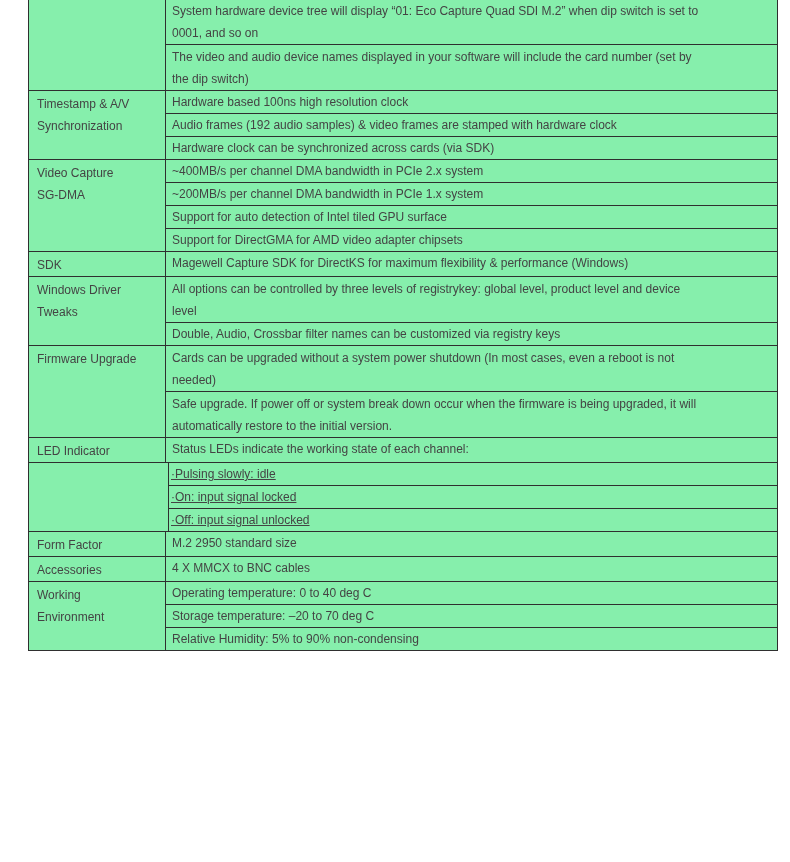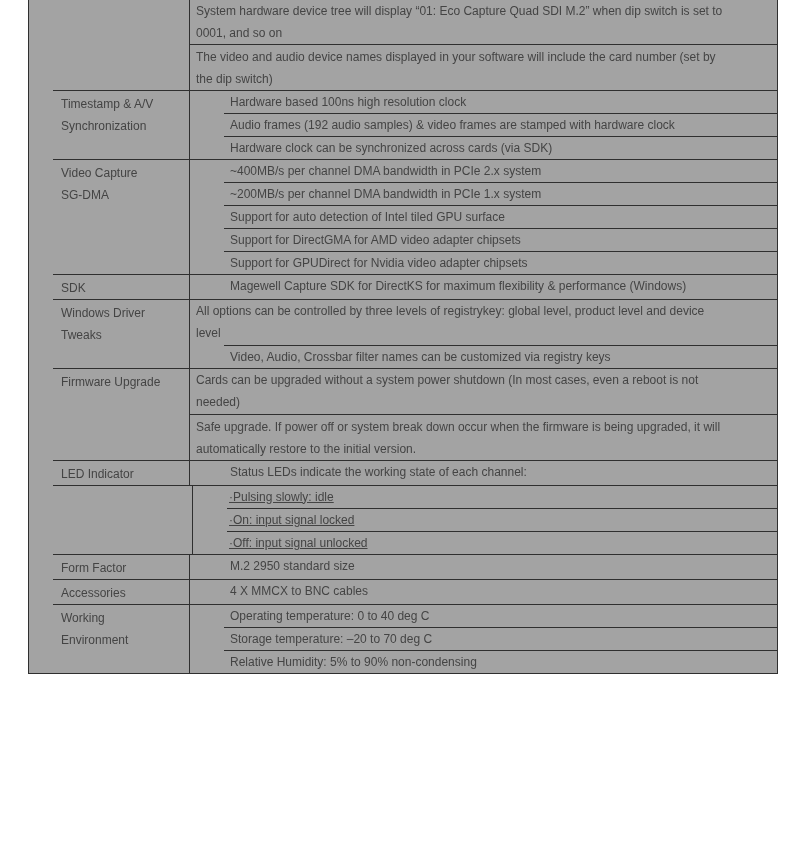--- a/index.html
+++ b/index.html
@@ -19,22 +19,21 @@
     font-size:12px;
     color:var(--txt);
   }
   .spec-table{
     margin-left:28px;
     width:750px;
     box-sizing:border-box;
     border-left:1px solid var(--line);
     border-right:1px solid var(--line);
     border-bottom:1px solid var(--line);
-    background:#a3a3a3;
-    padding-left:24px;
+    background:#86efac;
   }
   .group{
     display:flex;
     align-items:stretch;
     border-top:1px solid var(--line);
   }
   .spec-table > .group:first-child{
     border-top:none;
   }
   .gl{
@@ -56,36 +55,36 @@
   }
   .gv{
     flex:1;
     min-width:0;
     display:flex;
     flex-direction:column;
   }
   .vrow{
     box-sizing:border-box;
     display:flex;
-    align-items:center;
+    align-items:flex-end;
     padding:0 6px;
     border-top:1px solid var(--line);
     overflow:hidden;
   }
   .gv .vrow:first-child{
     border-top:none;
   }
   .group:not(:first-child) .gv .vrow:first-child{
     margin-top:-1px;
   }
   .group.indent .vrow{
     padding-left:2px;
     text-decoration:underline;
   }
-  .h1{ height:23px;margin-left:34px; }
+  .h1{ height:23px; }
   .h2{ height:46px; }
   .ha{ height:44px; align-items:flex-start; }
   .txt{
     white-space:pre-line;
     line-height:22px;
   }
 </style>
 </head>
 <body>
 
@@ -131,23 +130,20 @@
         </div>
       <div class="vrow h1">
           <span class="txt">~200MB/s per channel DMA bandwidth in PCIe 1.x system</span>
         </div>
       <div class="vrow h1">
           <span class="txt">Support for auto detection of Intel tiled GPU surface</span>
         </div>
       <div class="vrow h1">
           <span class="txt">Support for DirectGMA for AMD video adapter chipsets</span>
         </div>
-      <div class="vrow h1">
-          <span class="txt">Support for GPUDirect for Nvidia video adapter chipsets</span>
-        </div>
     </div>
   </div>
 
   <div class="group">
     <div class="gl">SDK</div>
     <div class="gv">
       <div class="vrow h1">
           <span class="txt">Magewell Capture SDK for DirectKS for maximum flexibility &amp; performance (Windows)</span>
         </div>
     </div>
@@ -155,21 +151,21 @@
 
   <div class="group">
     <div class="gl">Windows Driver
 Tweaks</div>
     <div class="gv">
       <div class="vrow h2">
           <span class="txt">All options can be controlled by three levels of registrykey: global level, product level and device
 level</span>
         </div>
       <div class="vrow h1">
-          <span class="txt">Video, Audio, Crossbar filter names can be customized via registry keys</span>
+          <span class="txt">Double, Audio, Crossbar filter names can be customized via registry keys</span>
         </div>
     </div>
   </div>
 
   <div class="group">
     <div class="gl">Firmware Upgrade</div>
     <div class="gv">
       <div class="vrow h2">
           <span class="txt">Cards can be upgraded without a system power shutdown (In most cases, even a reboot is not
 needed)</span>

